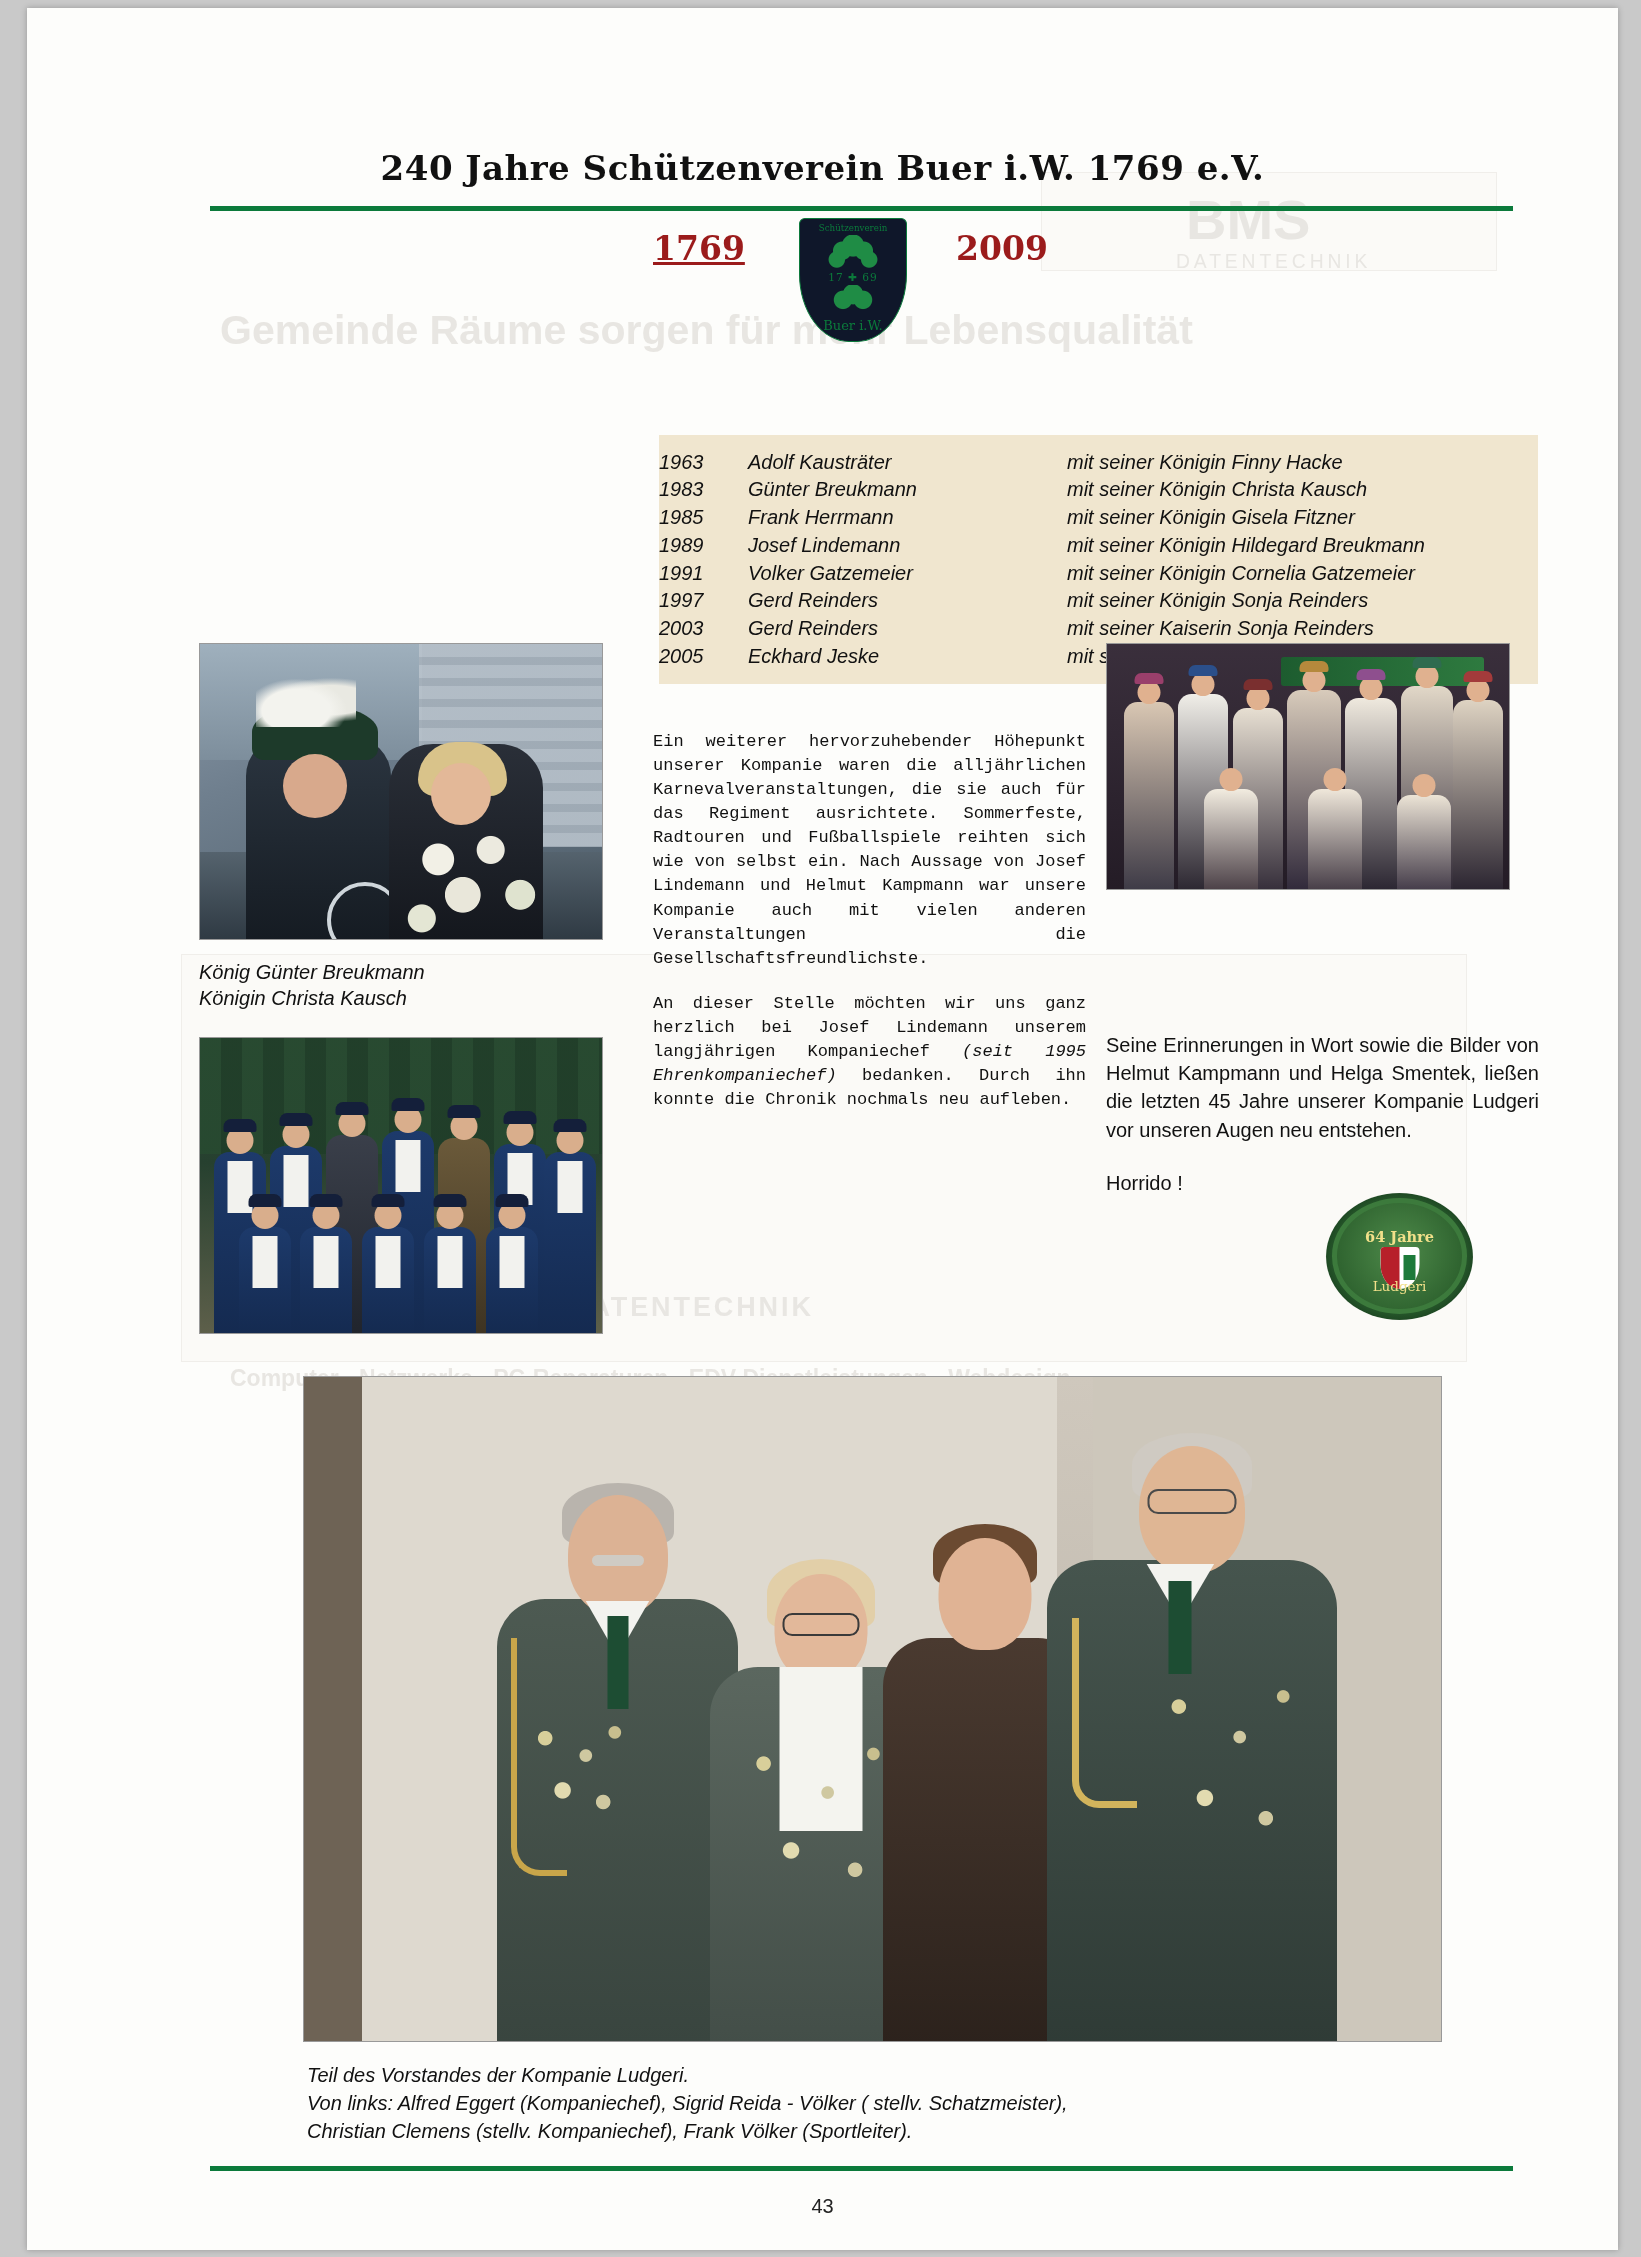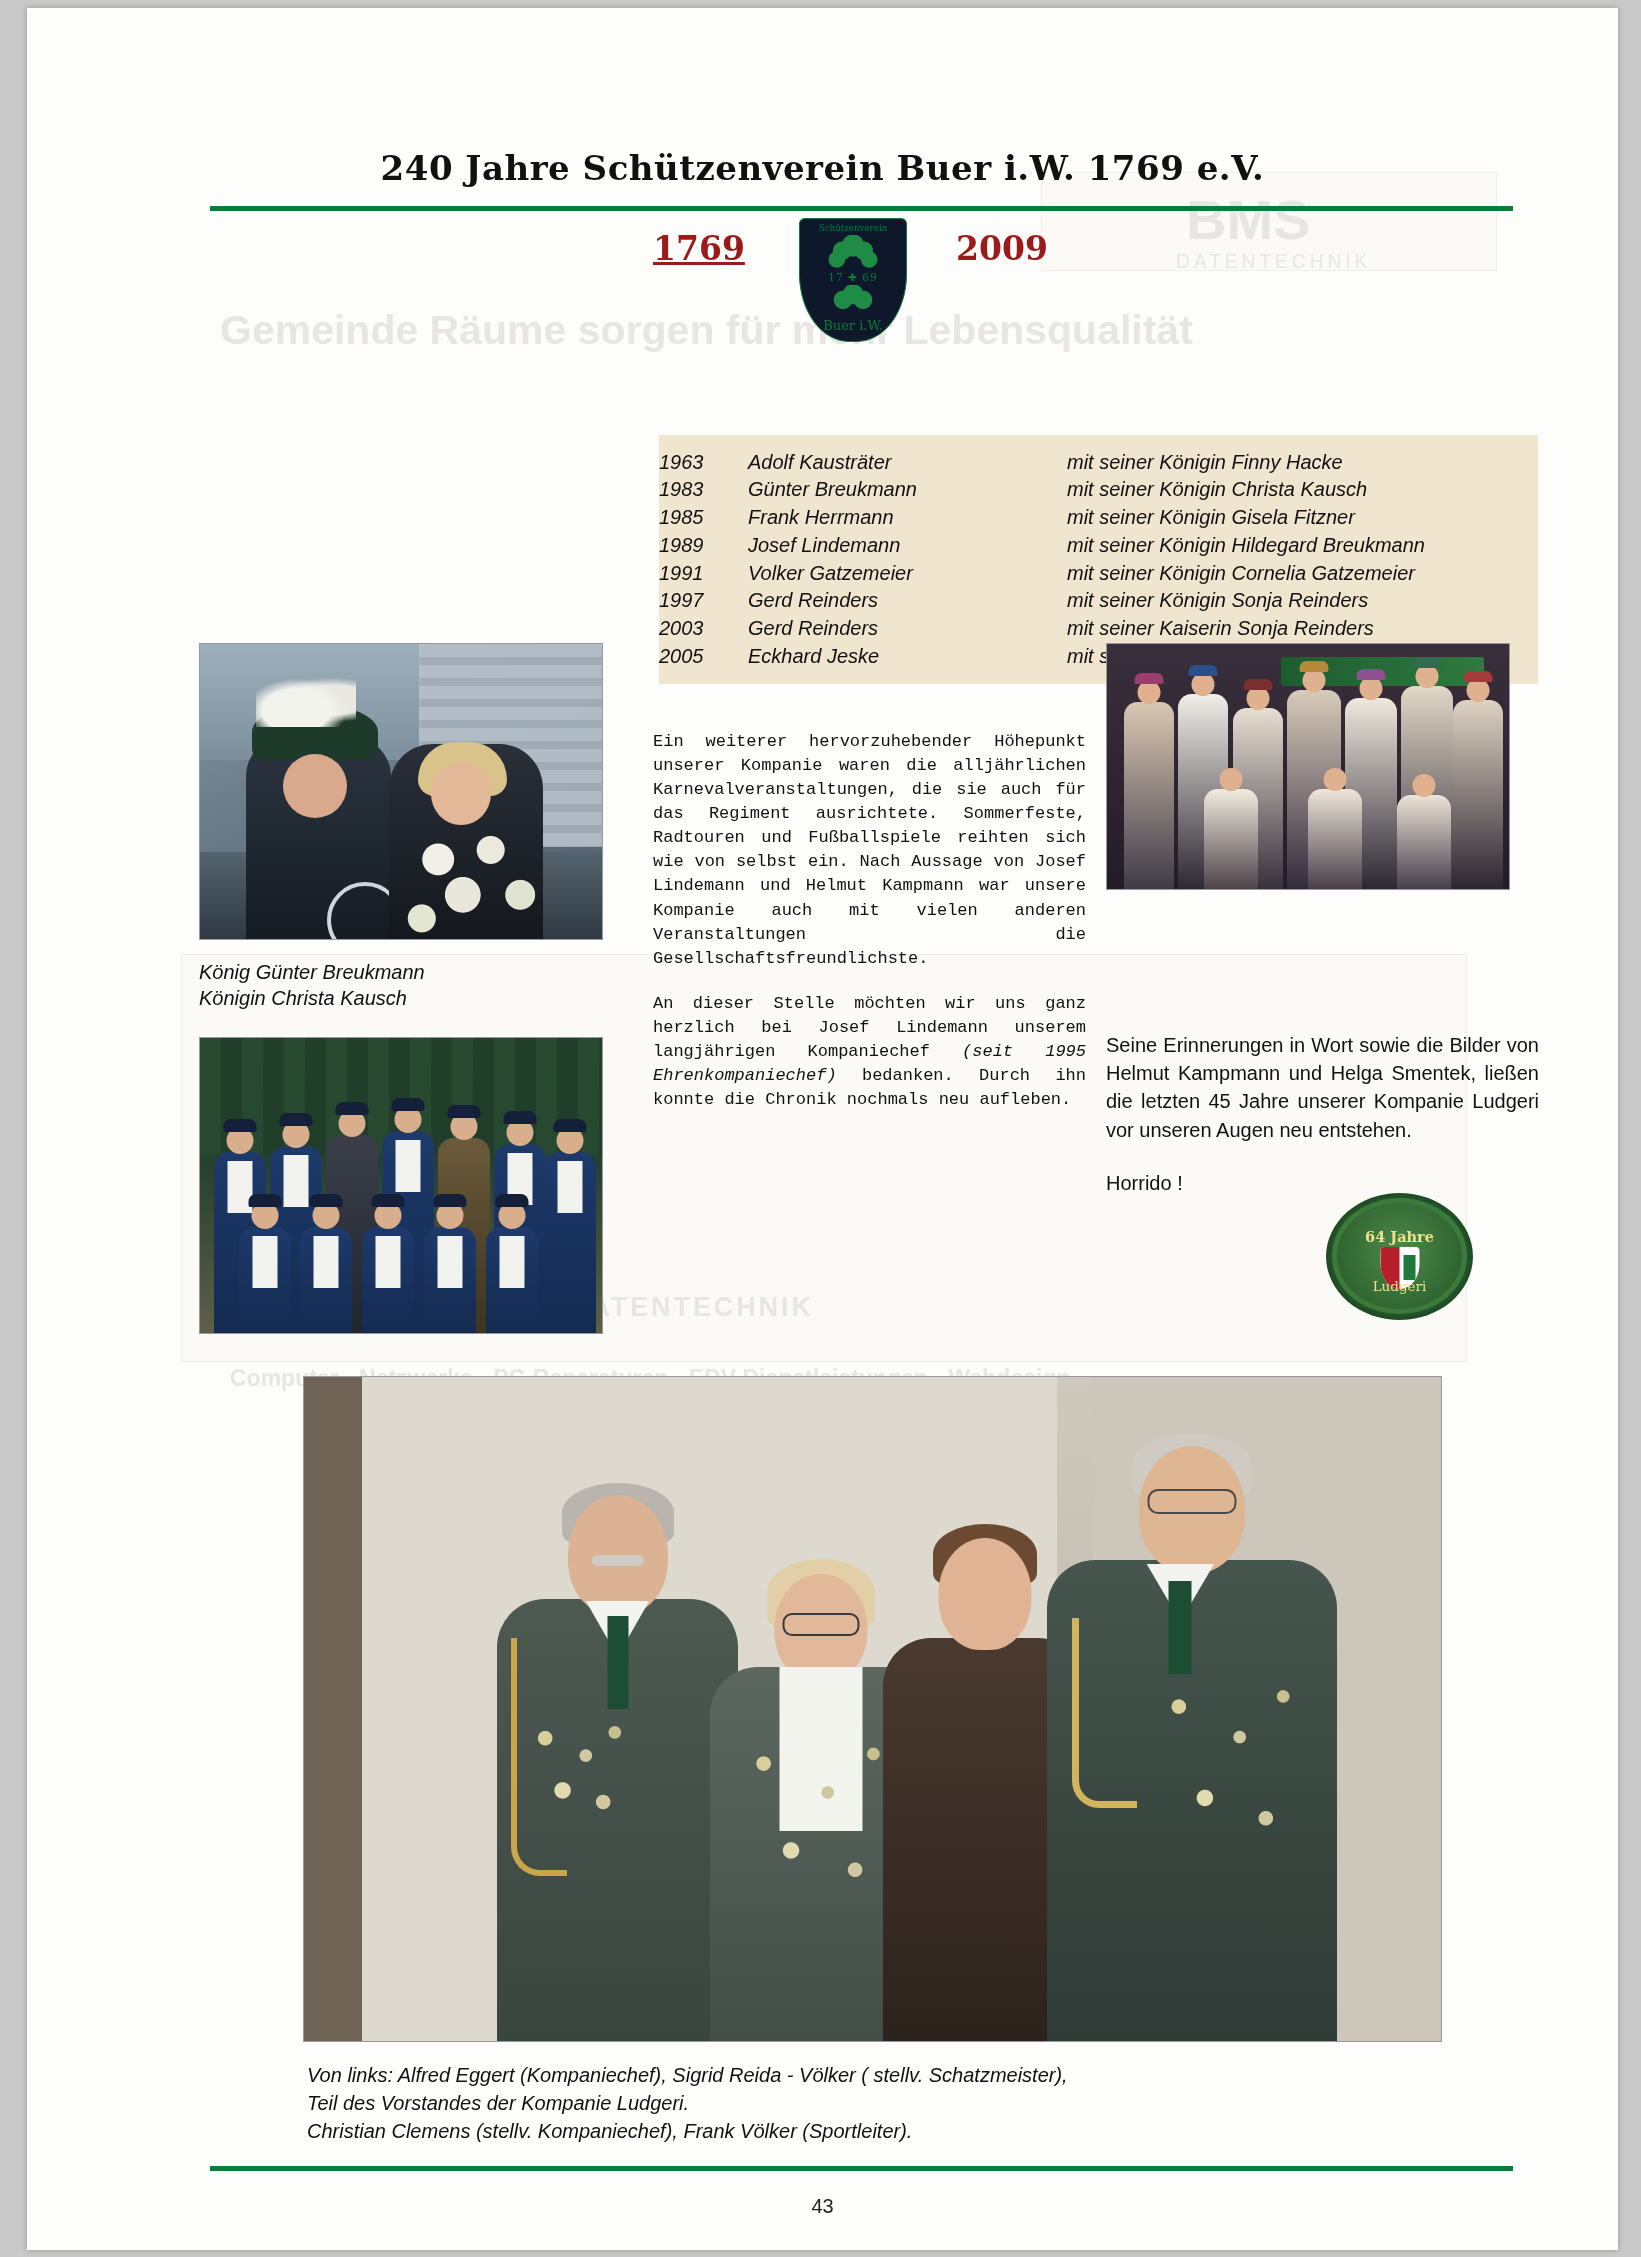--- a/index.html
+++ b/index.html
@@ -677,22 +677,22 @@
         <span class="bp-head"></span>
         <span class="glasses"></span>
         <span class="shirt"></span>
         <span class="tie"></span>
         <span class="aig"></span>
         <span class="medals" style="left:97px;top:106px;width:174px;height:203px;"></span>
       </div>
     </div>
 
     <div class="cap" id="cap-board">
+      <div>Teil des Vorstandes der Kompanie Ludgeri.</div>
       <div>Von links: Alfred Eggert (Kompaniechef), Sigrid Reida - Völker ( stellv. Schatzmeister),</div>
-      <div>Teil des Vorstandes der Kompanie Ludgeri.</div>
       <div>Christian Clemens (stellv. Kompaniechef), Frank Völker (Sportleiter).</div>
     </div>
 
     <div class="rule-bottom"></div>
     <div class="page-number">43</div>
 
   </div>
 </div>
 
 

